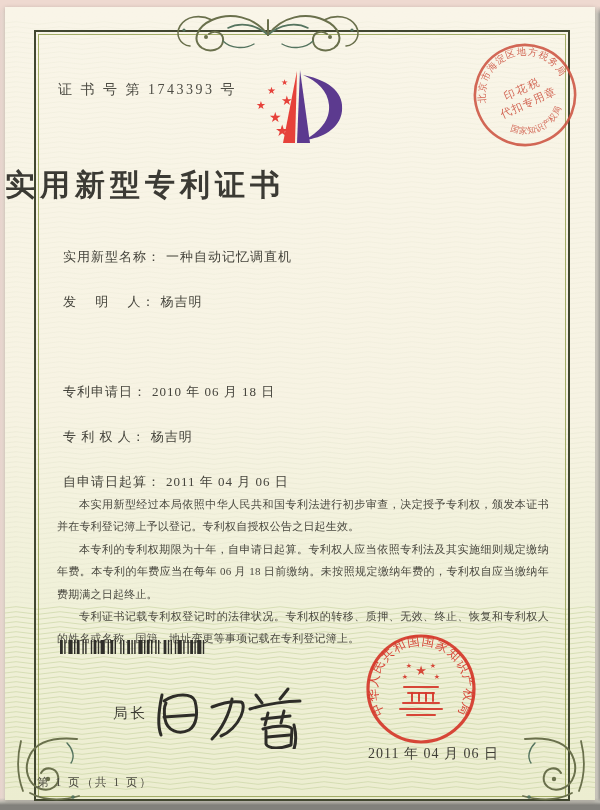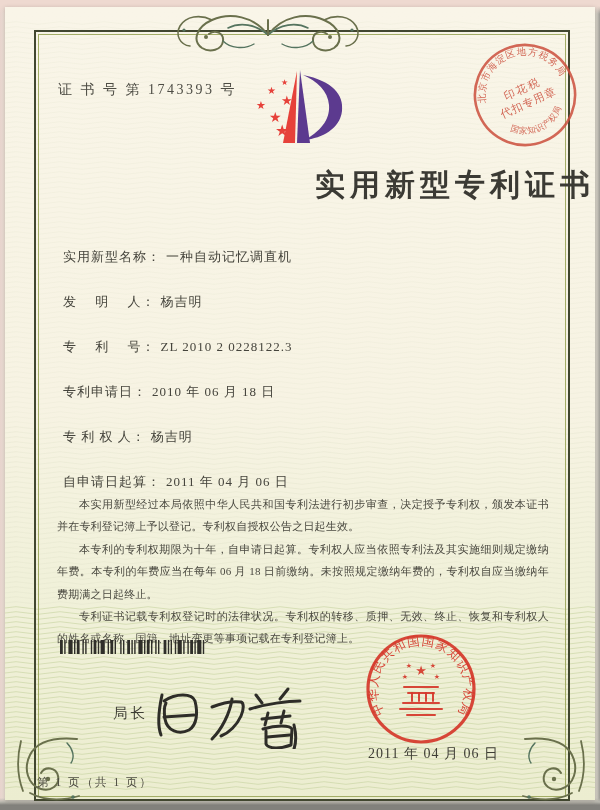--- a/index.html
+++ b/index.html
@@ -14,21 +14,21 @@
   .paper{position:absolute;left:5px;right:5px;top:7px;bottom:10px;
     background:linear-gradient(180deg,#f9f5e8 0%,#f7f3e3 50%,#f1f1da 72%,#ecedd0 100%);
     box-shadow:0 1px 4px rgba(60,50,40,.3);}
   .waves{position:absolute;left:0;top:0;z-index:0;}
   .frame{position:absolute;left:29px;top:23px;width:532px;height:767px;
     border:2px solid #41462f;z-index:1;}
   .frame-inner{position:absolute;left:2px;top:2px;right:2px;bottom:2px;
     border:1px solid #a3ad66;}
   .abs{position:absolute;}
   .cert-no{left:53px;top:74px;font-size:14px;letter-spacing:2.5px;color:#4d4c44;z-index:2;}
-  .title{left:0;top:158px;width:100%;margin:0;text-align:right;font-size:30px;
+  .title{left:0;top:158px;width:100%;margin:0;text-align:left;font-size:30px;
     font-weight:600;letter-spacing:5px;color:#3b3a34;z-index:2;}
   .field{left:58px;font-size:13px;color:#45443c;letter-spacing:1px;z-index:2;white-space:nowrap;}
   .field .fvalue{margin-left:5px;}
   .bodytext{left:52px;top:486px;width:492px;z-index:2;}
   .bodytext p{margin:0;text-indent:2em;font-size:11px;line-height:22.4px;
     color:#4a4940;text-align:justify;letter-spacing:.2px;}
   .barcode{left:55px;top:633px;z-index:2;}
   .issuer-label{left:108px;top:697px;font-size:14.5px;letter-spacing:3px;color:#3f3e36;z-index:2;}
   .signature{left:143px;top:666px;z-index:2;}
   .seal{left:351px;top:617px;z-index:4;}
@@ -278,23 +278,20 @@
     </svg>
 
     <h1 class="abs title">实用新型专利证书</h1>
 
     <div class="abs field" style="top:286px">
       <span class="flabel">发　  明　  人：</span><span class="fvalue">杨吉明</span>
     </div>
     <div class="abs field" style="top:241px">
       <span class="flabel">实用新型名称：</span><span class="fvalue">一种自动记忆调直机</span>
     </div>
-    <div class="abs field" style="top:331px">
-      <span class="flabel">专　  利　  号：</span><span class="fvalue">ZL 2010 2 0228122.3</span>
-    </div>
     <div class="abs field" style="top:376px">
       <span class="flabel">专利申请日：</span><span class="fvalue">2010 年 06 月 18 日</span>
     </div>
     <div class="abs field" style="top:421px">
       <span class="flabel">专 利 权 人：</span><span class="fvalue">杨吉明</span>
     </div>
     <div class="abs field" style="top:466px">
       <span class="flabel">自申请日起算：</span><span class="fvalue">2011 年 04 月 06 日</span>
     </div>
 

